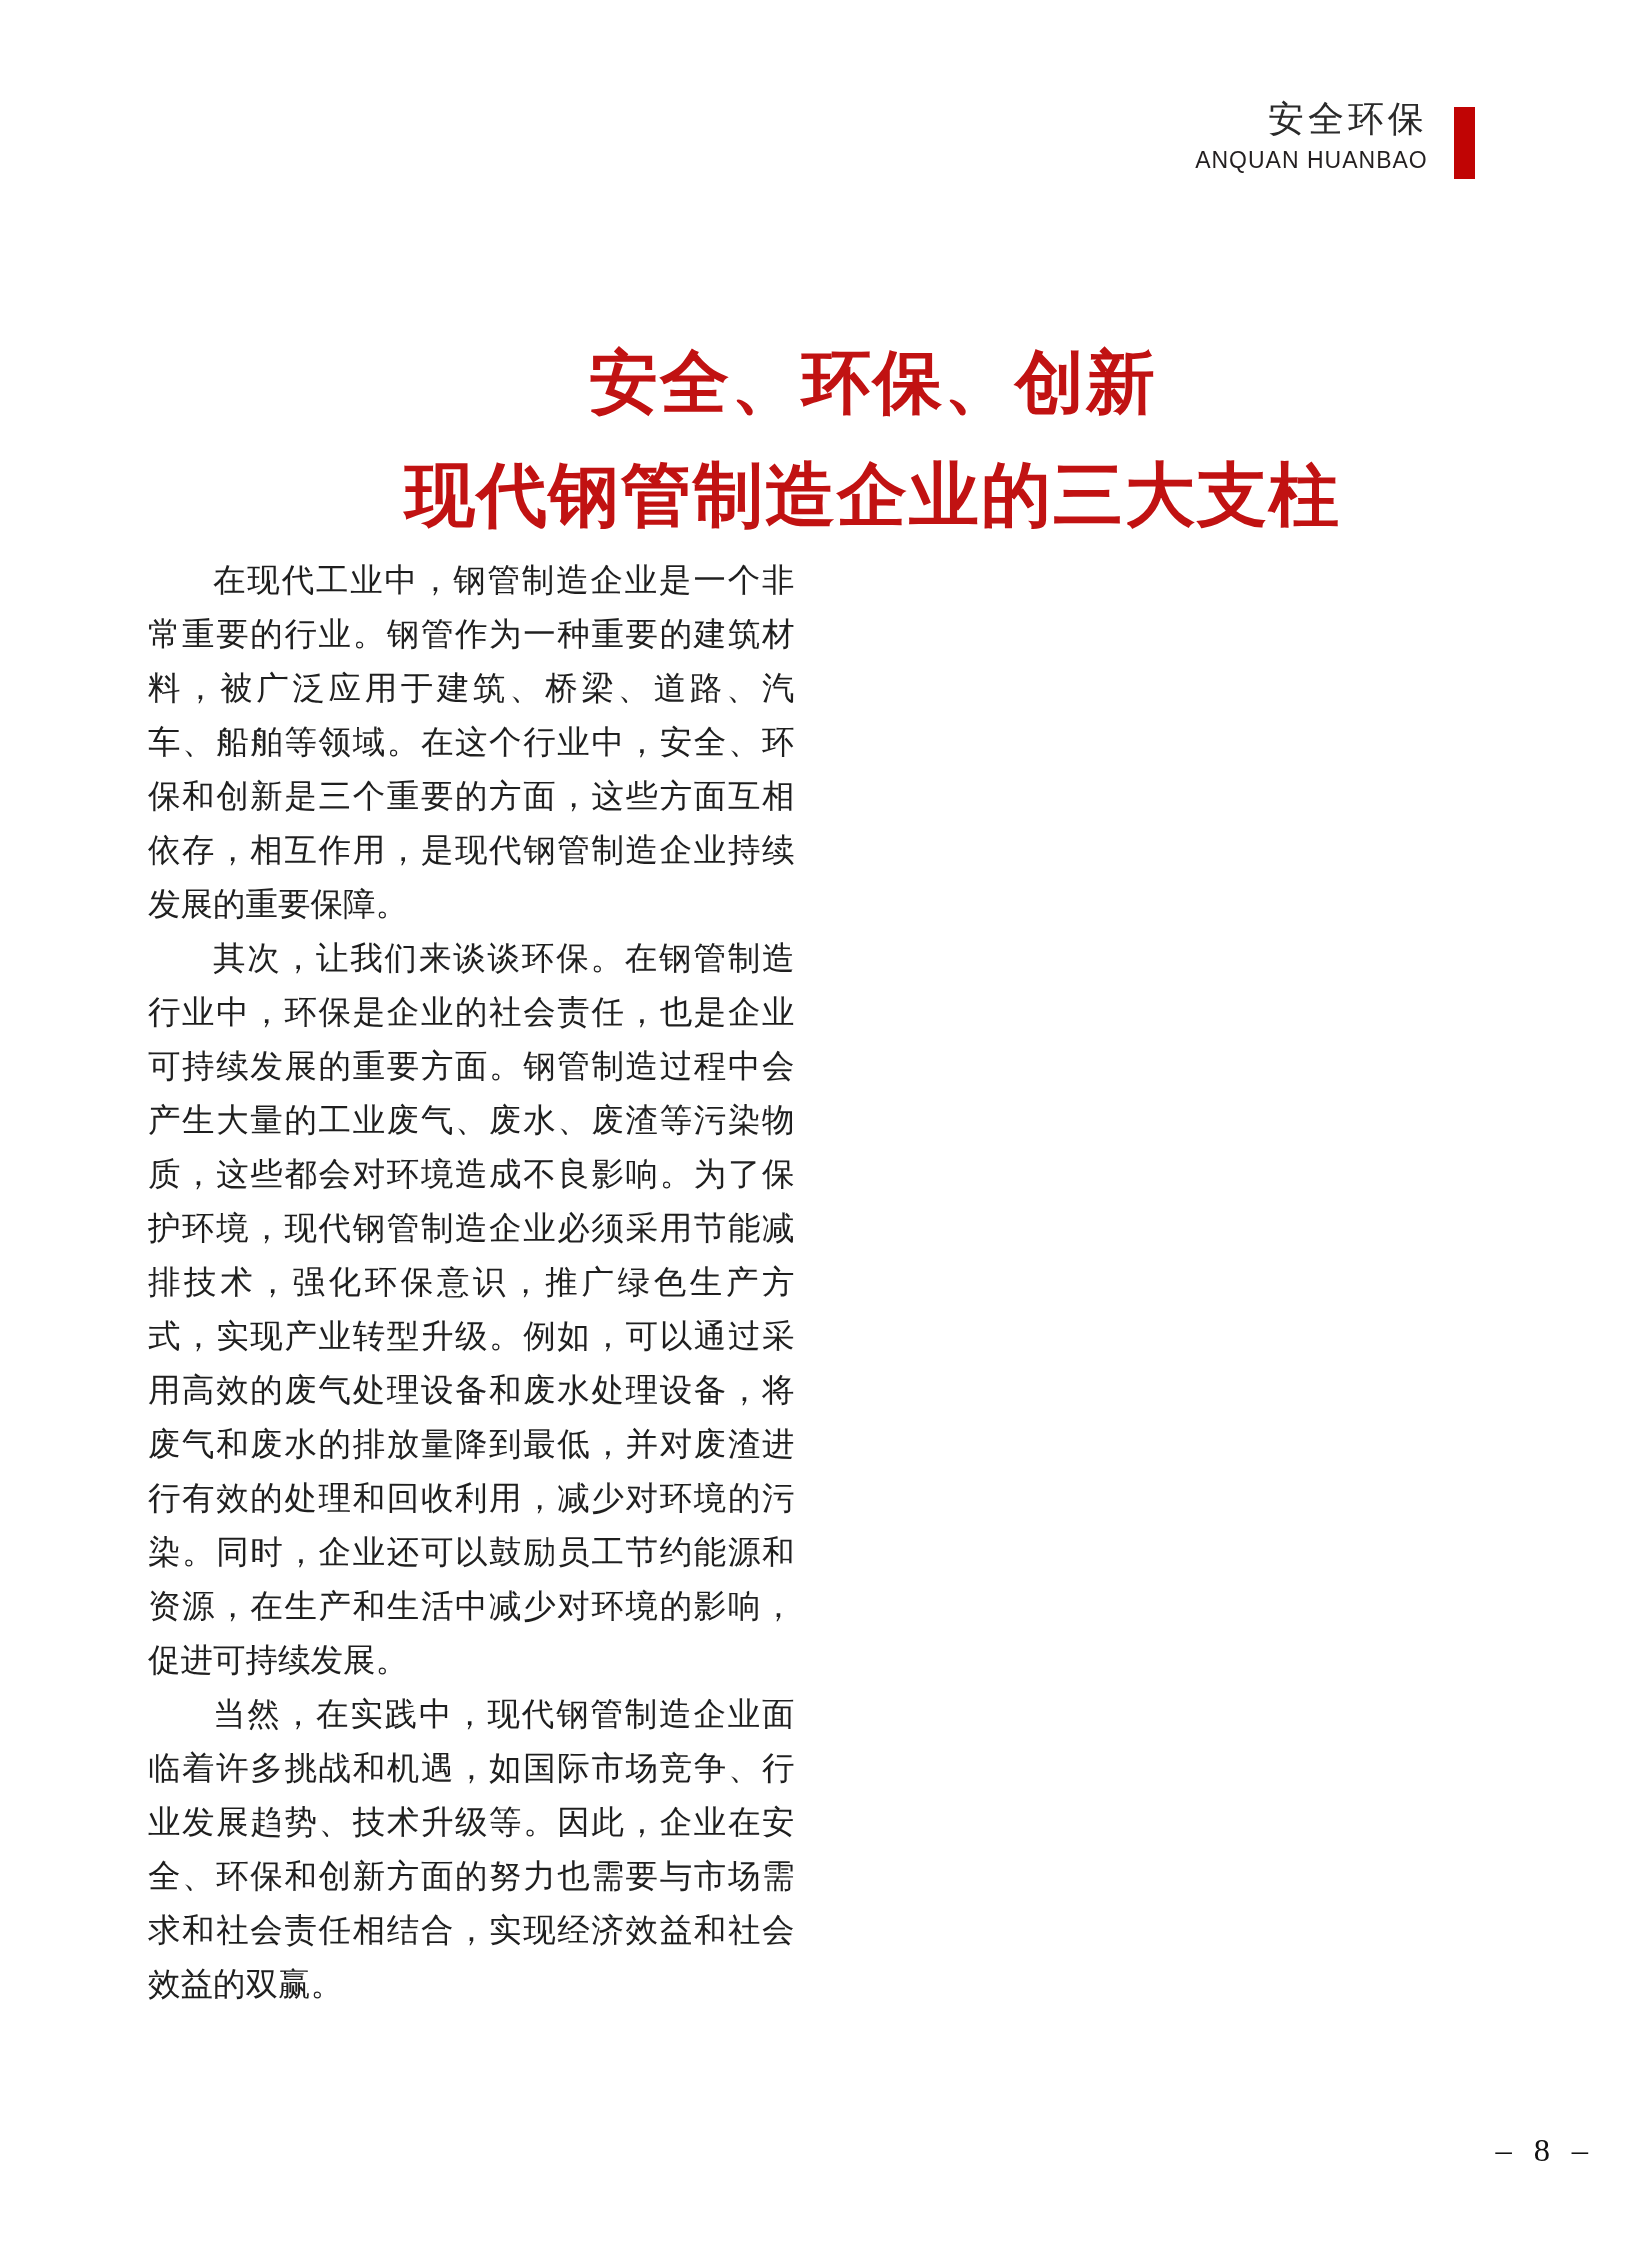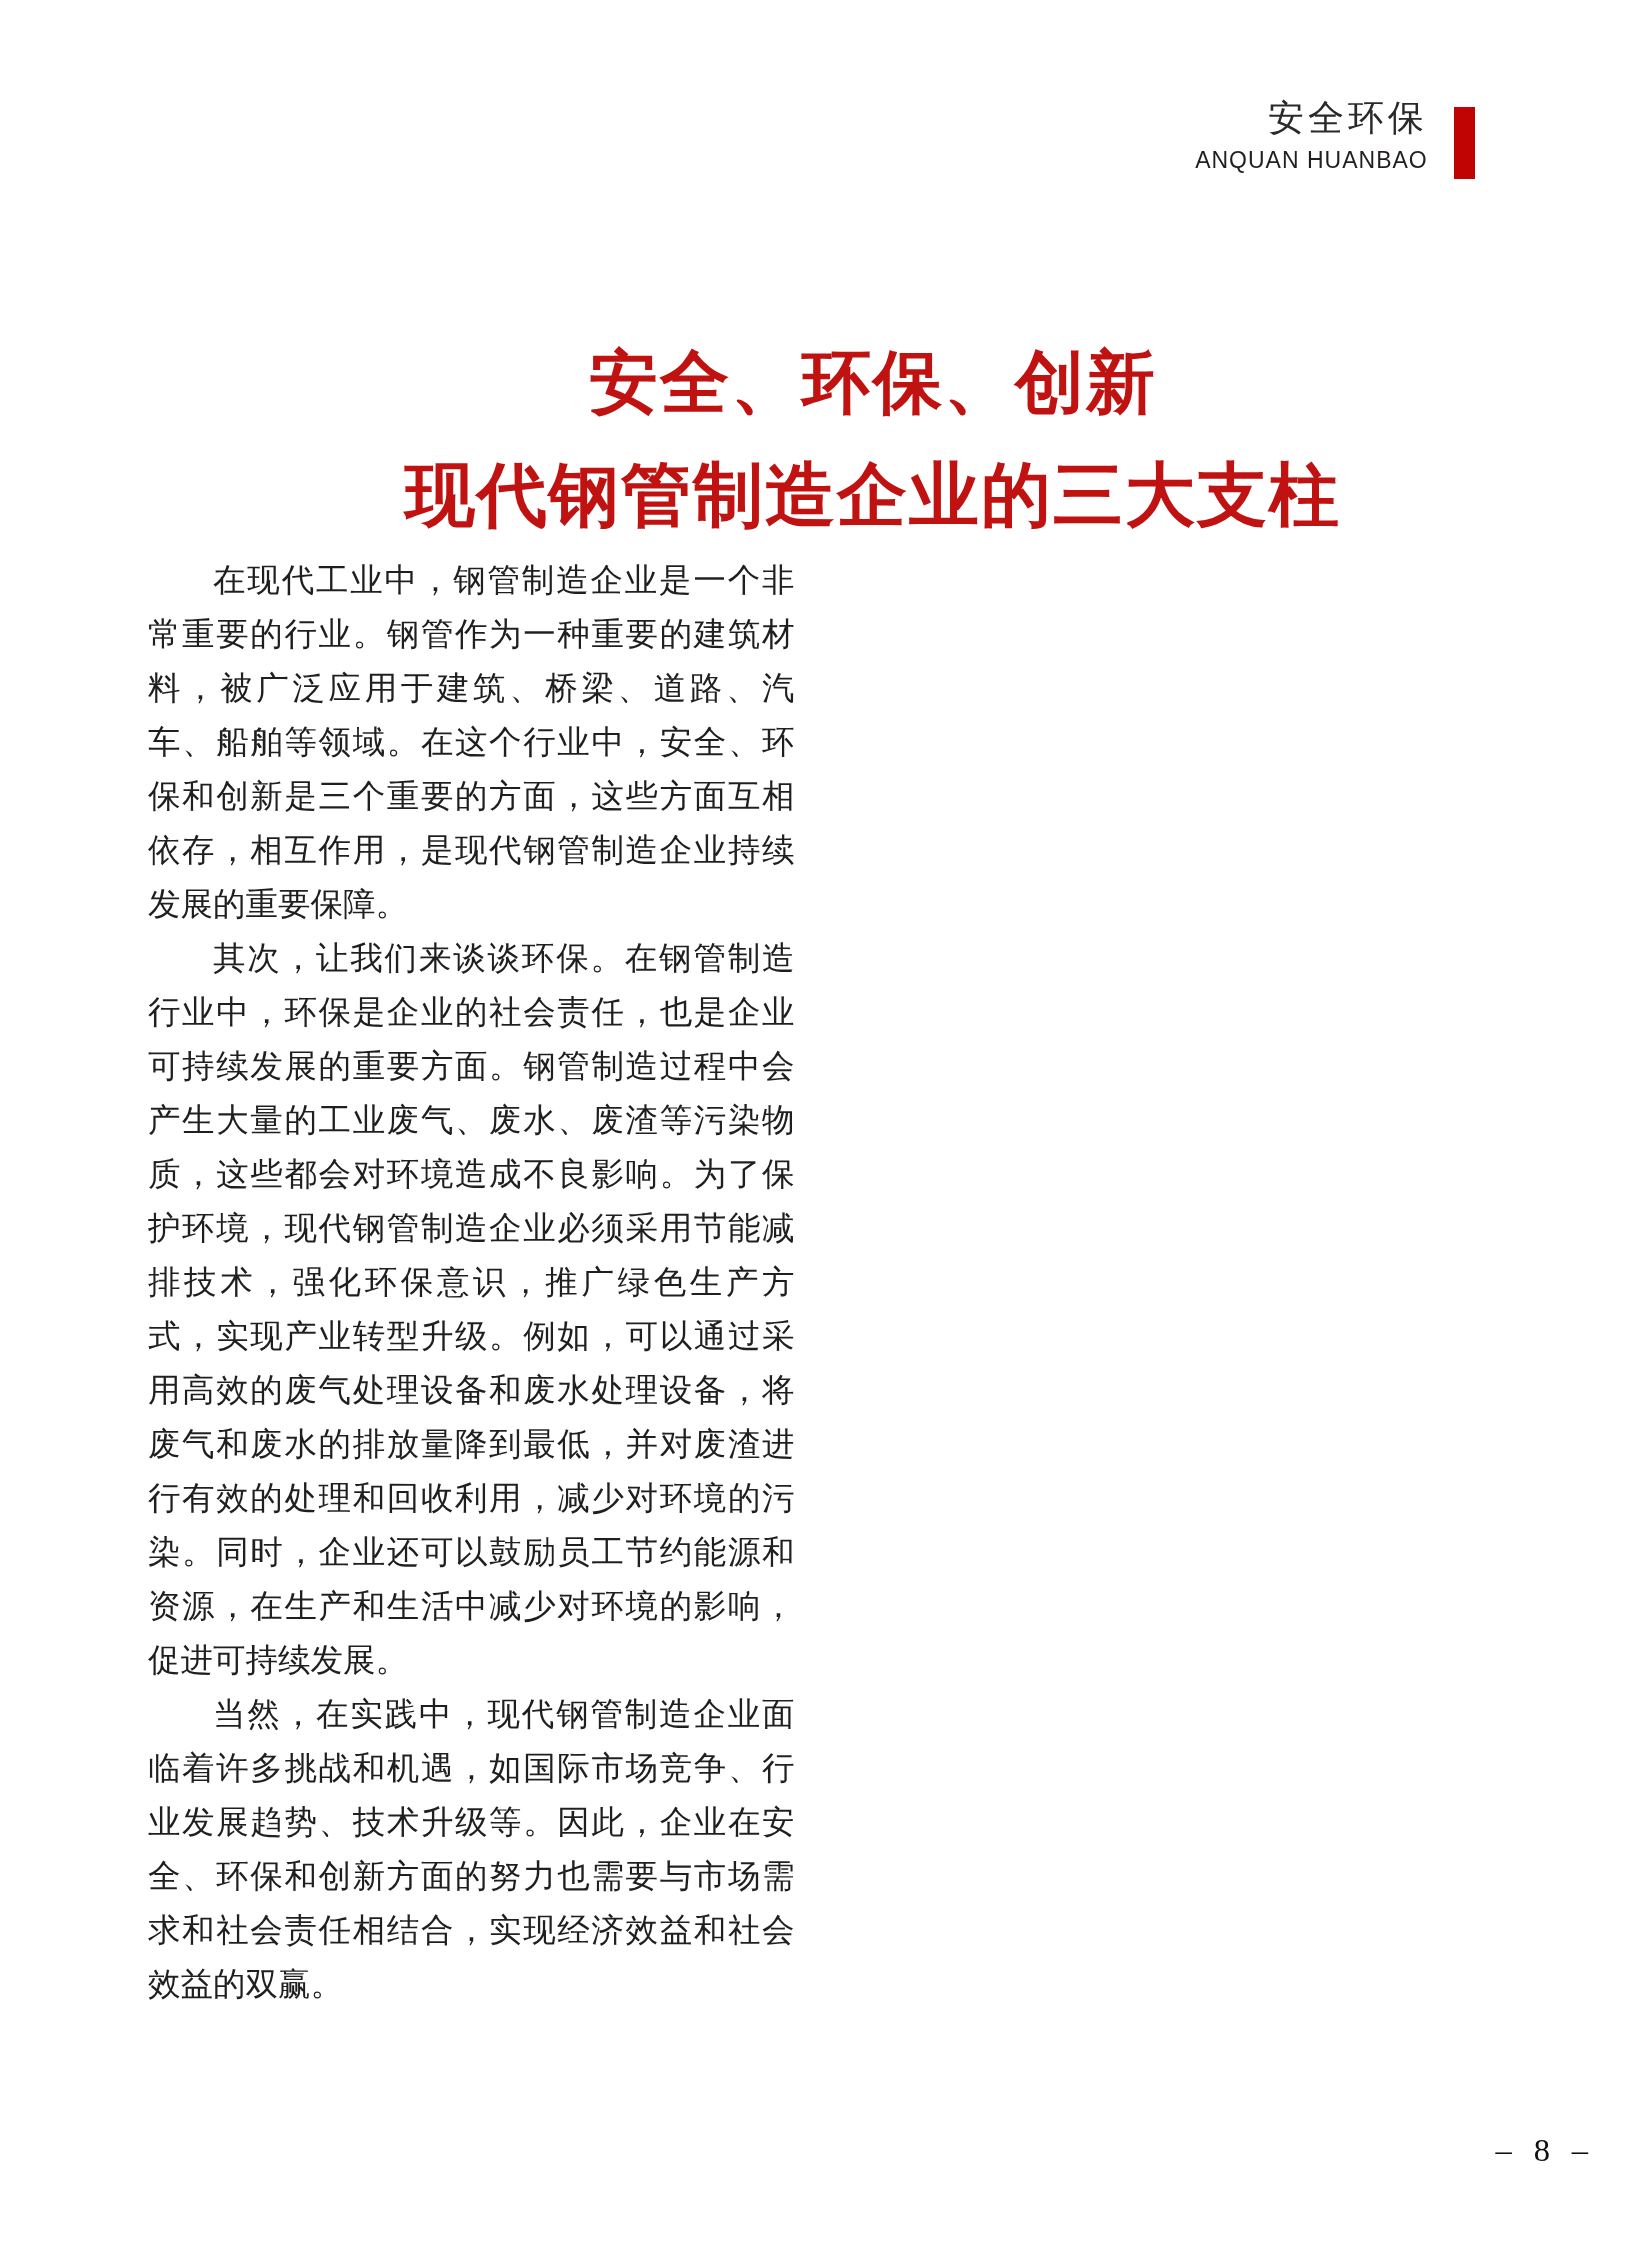--- a/index.html
+++ b/index.html
@@ -19,21 +19,21 @@
     color:var(--ink);
   }
 
   
   .running-head{
     position:absolute;top:99px;right:177px;
     display:flex;align-items:flex-start;gap:26.6px;
   }
   .running-head .labels{text-align:right;}
   .head-cn{
-    font-family:Liberation Serif, serif;
+    font-family:Liberation Sans, sans-serif;
     font-size:36px;line-height:39px;letter-spacing:3.9px;
     color:var(--header_ink);
   }
   .head-en{
     font-family:"Liberation Sans","DejaVu Sans",sans-serif;
     font-size:23px;line-height:35px;margin-top:4.9px;letter-spacing:1px;
     color:#231f20;
   }
   .head-bar{
     width:20.7px;height:72px;margin-top:7.9px;

